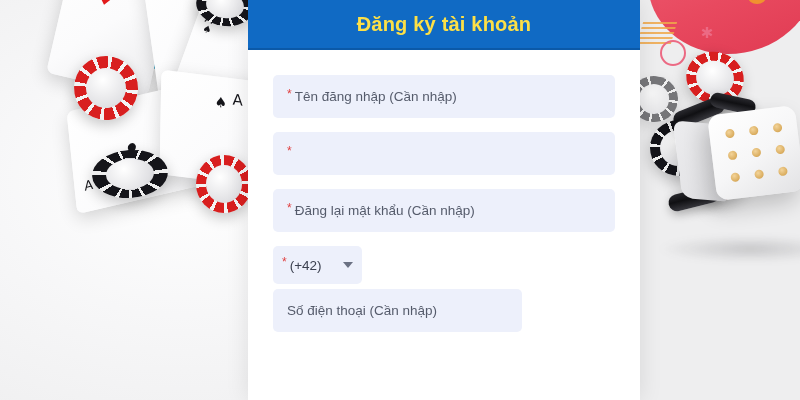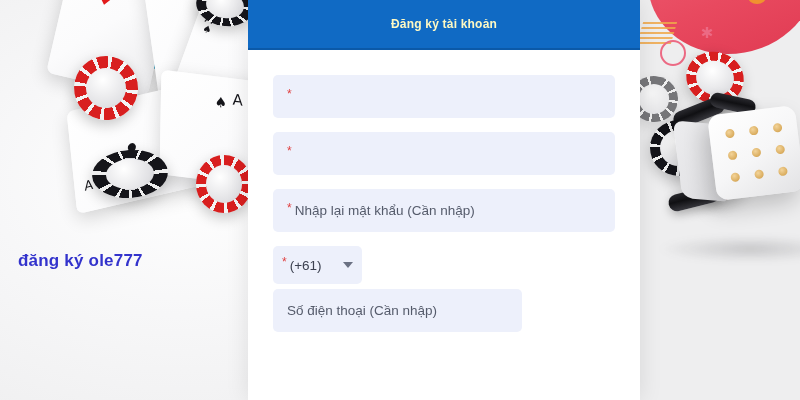--- a/index.html
+++ b/index.html
@@ -168,22 +168,22 @@
   }
   .panel-header {
     height: 48px;
     background: #106ac4;
     border-bottom: 2px solid #0b59a8;
     display: flex;
     align-items: center;
     justify-content: center;
   }
   .panel-title {
-    color: #fef9c3;
-    font-size: 12px;
+    color: #fde047;
+    font-size: 20px;
     font-weight: bold;
     letter-spacing: .2px;
     text-align: center;
   }
   .panel-body {
     padding: 25px 25px 0 25px;
   }
 
   .field {
     position: relative;
@@ -307,47 +307,47 @@
     <span class="dot" style="left:16px; top:60px;"></span>
     <span class="dot" style="left:40px; top:16px;"></span>
     <span class="dot" style="left:40px; top:38px;"></span>
     <span class="dot" style="left:40px; top:60px;"></span>
     <span class="dot" style="left:64px; top:16px;"></span>
     <span class="dot" style="left:64px; top:38px;"></span>
     <span class="dot" style="left:64px; top:60px;"></span>
   </div>
   <div class="art soft-shadow"></div>
 
-  <div class="brand-label">đăng ký ole777</div>
 
   <div class="panel">
 
     <div class="panel-header">
       <span class="panel-title">Đăng ký tài khoản</span>
     </div>
 
     <div class="panel-body">
 
       <div class="field">
         <span class="req">*</span>
+        <span class="field-text">Tên đăng nhập (Cần nhập)</span>
       </div>
 
       <div class="field">
         <span class="req">*</span>
       </div>
 
       <div class="field">
         <span class="req">*</span>
-        <span class="field-text">Nhập lại mật khẩu (Cần nhập)</span>
+        <span class="field-text">Đăng lại mật khẩu (Cần nhập)</span>
       </div>
 
       <div class="phone-row">
         <div class="prefix">
           <span class="req">*</span>
-          <span class="prefix-text">(+61)</span>
+          <span class="prefix-text">(+42)</span>
           <span class="caret"></span>
         </div>
       </div>
 
       <div class="field phone">
         <span class="field-text">Số điện thoại (Cần nhập)</span>
       </div>
 
 
     </div>

